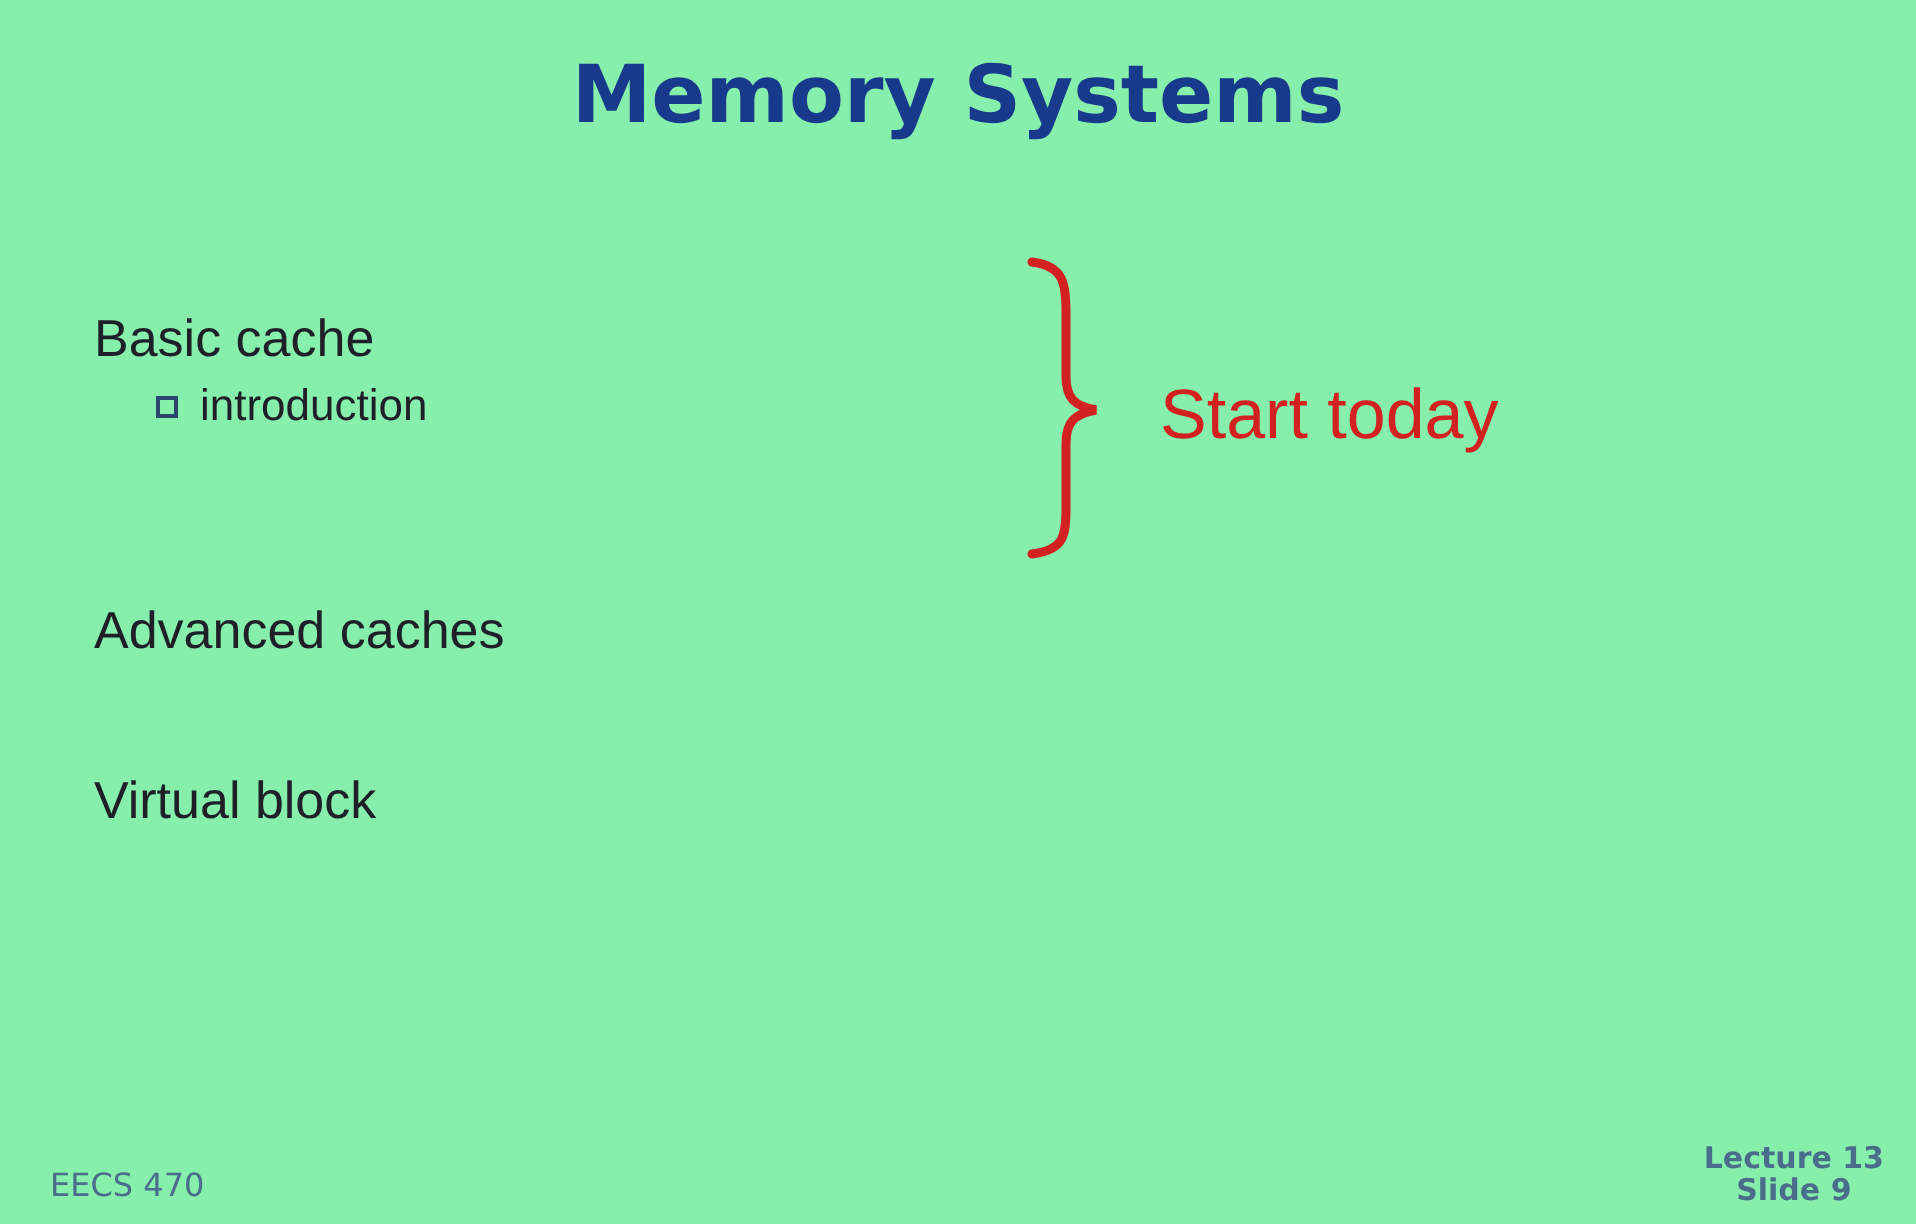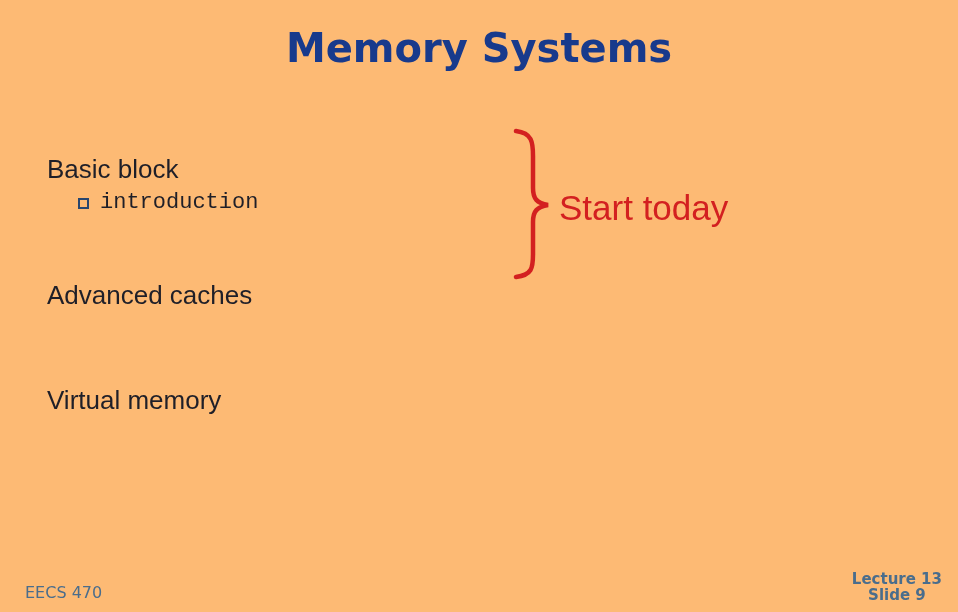--- a/index.html
+++ b/index.html
@@ -4,21 +4,21 @@
 <style>
   html, body {
     margin: 0;
     padding: 0;
     background: #ffffff;
   }
   .slide {
     position: relative;
     width: 958px;
     height: 612px;
-    background: #fdba74;
+    background: #86efac;
     overflow: hidden;
     font-family: "Liberation Sans", sans-serif;
   }
 
   
   .slide-title {
     position: absolute;
     top: 24px;
     left: 0;
     width: 958px;
@@ -33,37 +33,36 @@
 
   
   .heading {
     position: absolute;
     left: 47px;
     font-size: 26px;
     line-height: 30px;
     color: #1f1f28;
   }
   .heading-basic    { top: 154px; }
-  .heading-advanced { top: 280px; }
+  .heading-advanced { top: 300px; }
   .heading-mainmem  { top: 341px; }
   .heading-virtmem  { top: 385px; }
 
   .bullet-list {
     position: absolute;
     left: 78px;
     top: 189px;
     margin: 0;
     padding: 0;
     list-style: none;
   }
   .bullet-row {
     display: flex;
     align-items: flex-start;
     height: 33px;
-    font-family: Liberation Mono, monospace;
   }
   .bullet-square {
     flex: 0 0 auto;
     width: 7px;
     height: 7px;
     border: 2px solid #28466e;
     margin-top: 9px;
     margin-right: 11px;
     background: transparent;
   }
@@ -77,21 +76,21 @@
   
   .brace-wrap {
     position: absolute;
     left: 506px;
     top: 126px;
     width: 46px;
     height: 156px;
   }
   .callout-label {
     position: absolute;
-    left: 559px;
+    left: 580px;
     top: 188px;
     font-size: 35px;
     line-height: 40px;
     color: #d32020;
     white-space: nowrap;
   }
 
   
   .footer-course {
     position: absolute;
@@ -117,33 +116,33 @@
     white-space: nowrap;
   }
 </style>
 </head>
 <body>
 
 <div class="slide">
 
   <div class="slide-title">Memory Systems</div>
 
-  <div class="heading heading-basic">Basic block</div>
+  <div class="heading heading-basic">Basic cache</div>
 
   <ul class="bullet-list">
     <li class="bullet-row">
       <span class="bullet-square"></span>
       <span class="bullet-text">introduction</span>
     </li>
   </ul>
 
   <div class="heading heading-advanced">Advanced caches</div>
 
 
-  <div class="heading heading-virtmem">Virtual memory</div>
+  <div class="heading heading-virtmem">Virtual block</div>
 
   <div class="brace-wrap">
     <svg width="46" height="156" viewBox="0 0 46 156" fill="none" xmlns="http://www.w3.org/2000/svg">
       <path d="M10,5 C26,7 27,16 27,30 L27,62 C27,73 31,77 42,79 C31,81 27,85 27,96 L27,128 C27,142 26,149 10,151" stroke="#d32020" stroke-width="4.5" fill="none" stroke-linecap="round"></path>
     </svg>
   </div>
 
   <div class="callout-label">Start today</div>
 
   <div class="footer-course">EECS 470</div>

